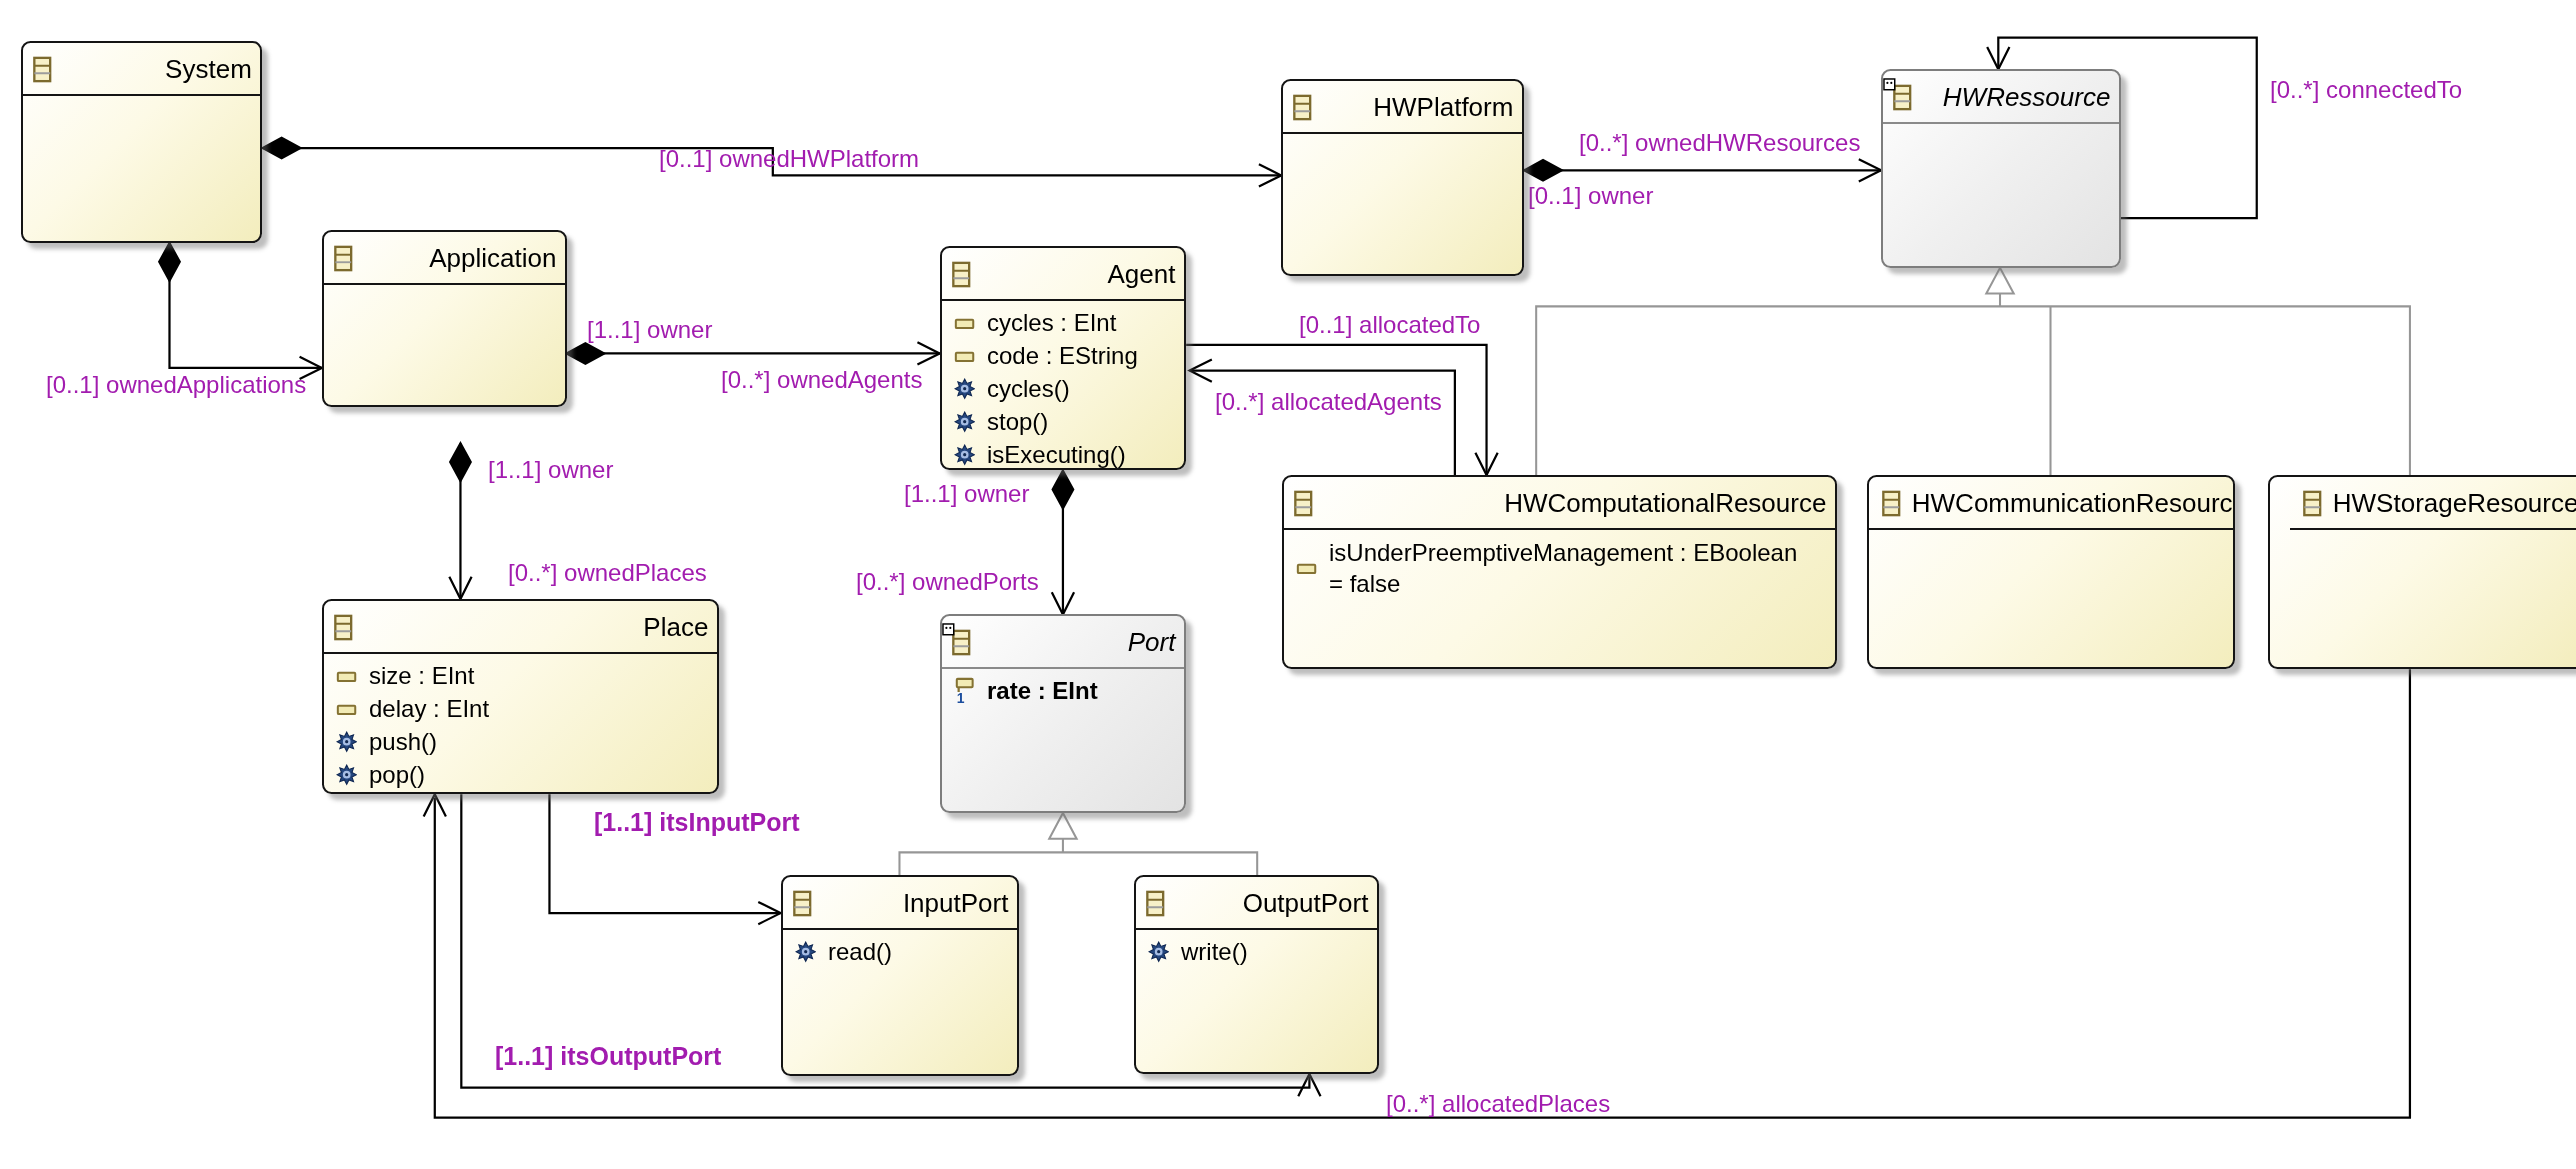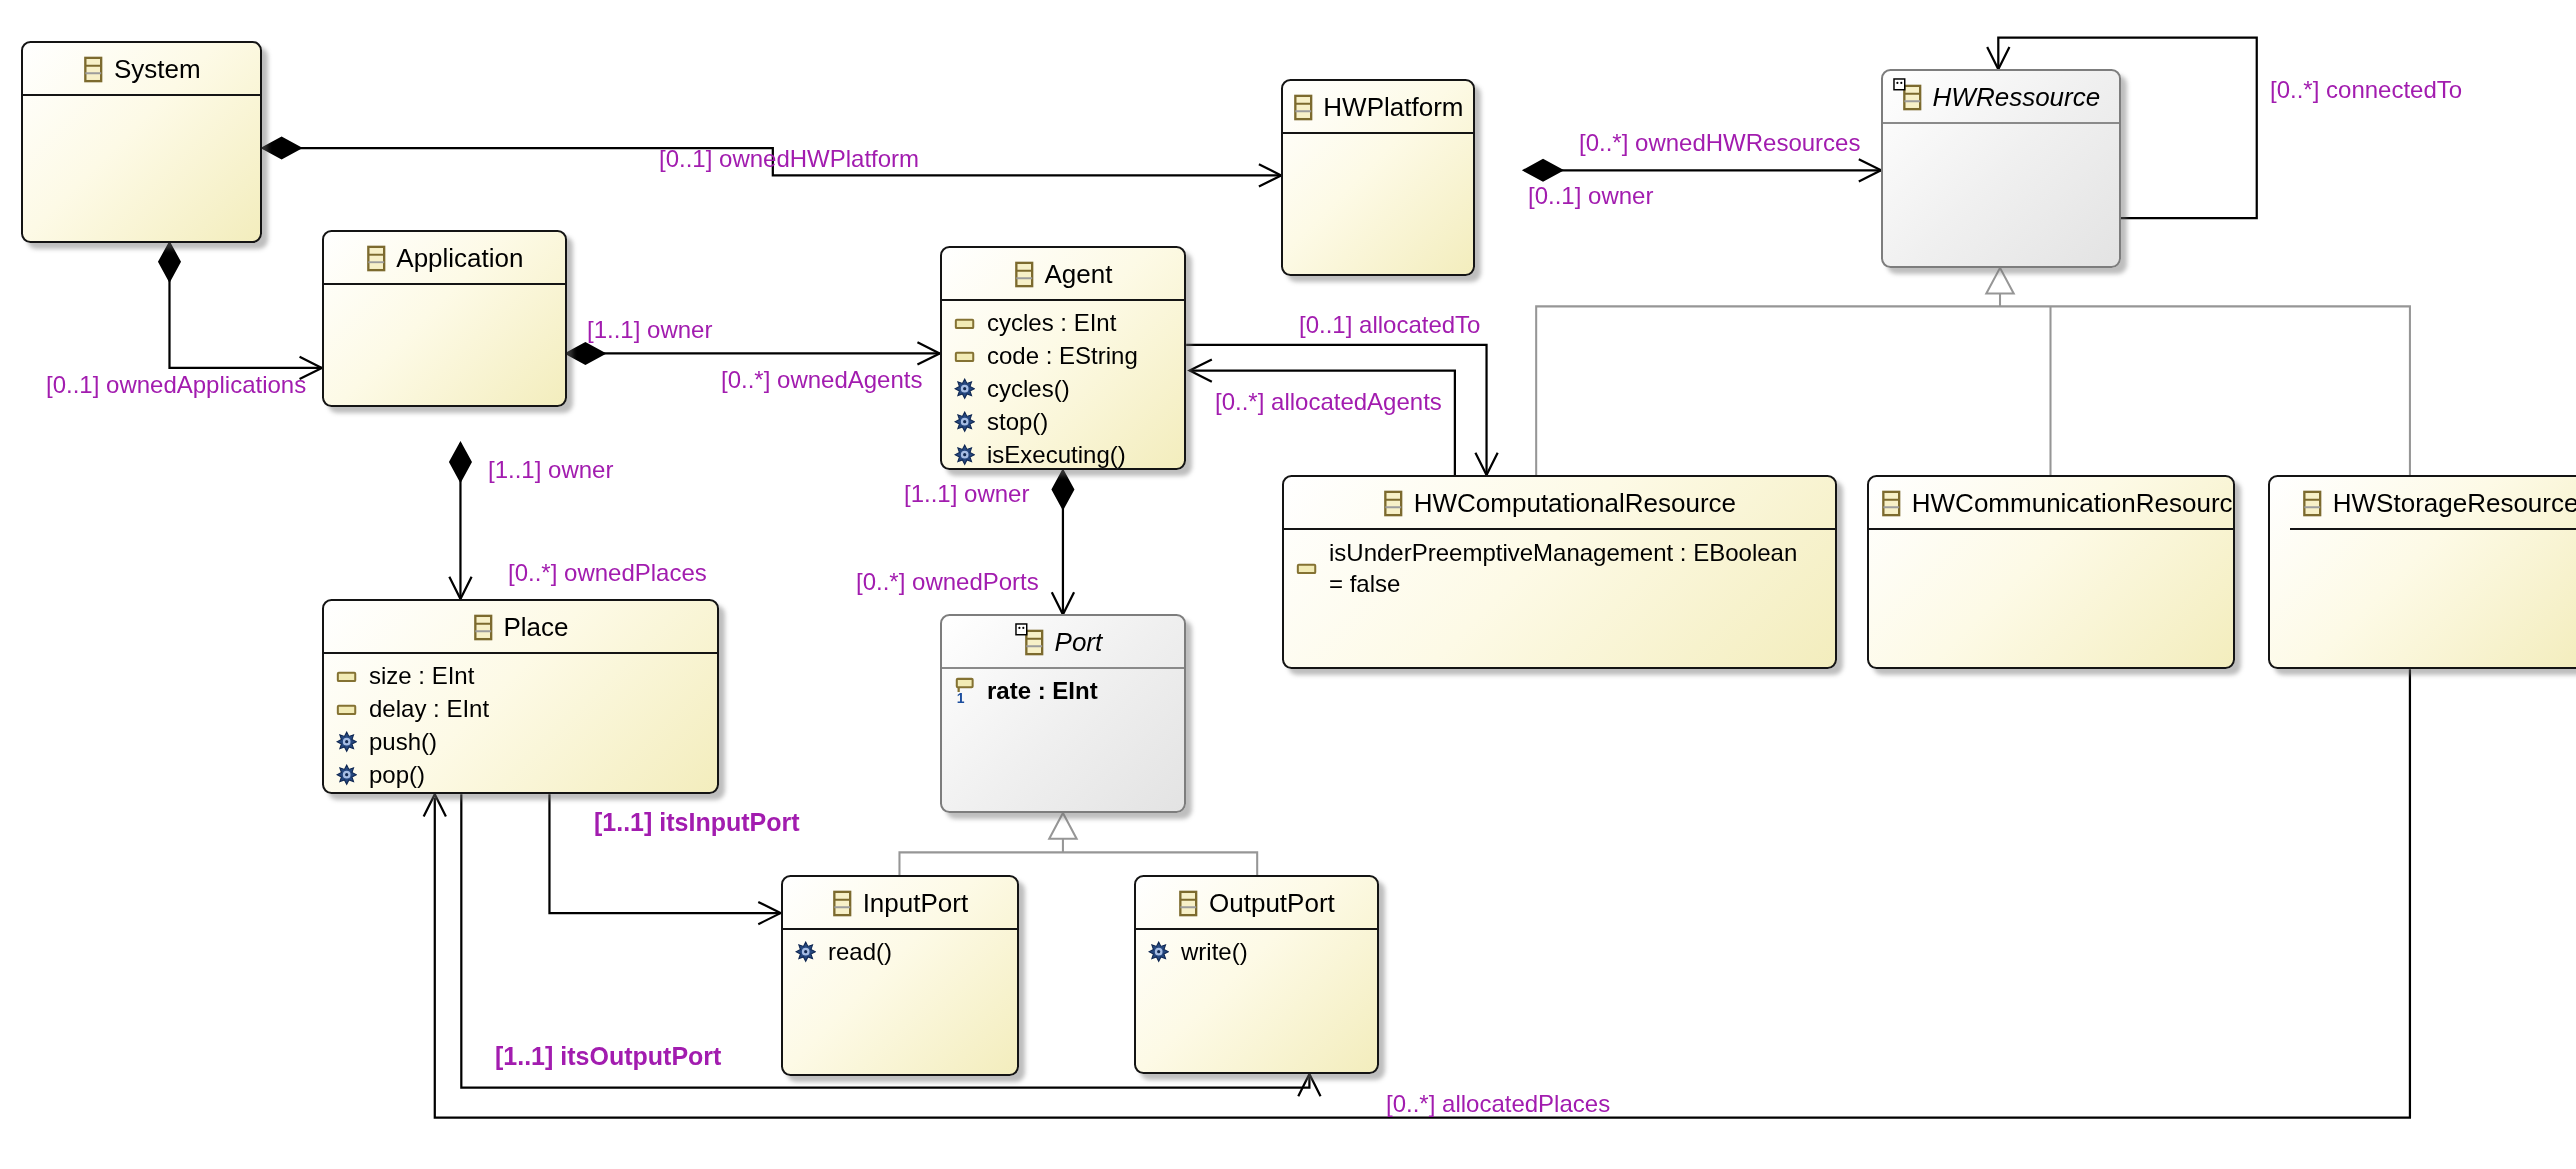--- a/index.html
+++ b/index.html
@@ -32,39 +32,39 @@
     position:absolute;box-sizing:border-box;
     border:2.6px solid #141414;border-radius:9.4px;
     background:linear-gradient(135deg,#ffffff 0%,#fdfae6 45%,#f3edbd 100%);
     box-shadow:6px 6px 4.3px rgba(110,110,110,0.45);
     overflow:hidden;
   }
   .cls.abstract{
     border-color:#7d7d7d;
     background:linear-gradient(135deg,#ffffff 0%,#f0f0f0 50%,#e3e3e3 100%);
   }
-  .hdr{display:flex;align-items:center;justify-content:center;gap:10.3px;
+  .hdr{display:flex;align-items:center;justify-content:space-between;gap:10.3px;
        height:49px;border-bottom:2.6px solid #141414;padding:1.7px 8.6px 0 8.6px;}
   .cls.abstract .hdr{border-bottom-color:#8a8a8a;}
   .hdr.left{justify-content:flex-start;padding-left:12px;}
   .title{font-size:26px;white-space:nowrap;}
   .cls.abstract .title{font-style:italic;}
   .body{padding:6px 3.4px 0 12px;}
   .row{display:flex;align-items:center;gap:11px;height:33px;font-size:24px;white-space:nowrap;}
   .row.two{height:65px;}
   .row.bold{font-weight:bold;}
   .texts{display:flex;flex-direction:column;line-height:31px;}
   .cicon{position:relative;display:inline-flex;width:20.5px;height:27px;flex:0 0 auto;}
   .cicon svg.main{width:20.5px;height:27px;}
   .cicon svg.deco{position:absolute;left:-8.6px;top:-6px;width:13.7px;height:13.7px;}
   .micon{display:inline-flex;width:22px;flex:0 0 auto;}
   #system{left:21.4px;top:41px;width:241px;height:202px;}
   #application{left:322px;top:230px;width:245px;height:177px;}
   #agent{left:940px;top:246px;width:246px;height:224px;}
-  #hwPlatform{left:1281px;top:79px;width:194px;height:197px;}
+  #hwPlatform{left:1281px;top:79px;width:243px;height:197px;}
   #hwRessource{left:1881px;top:69px;width:240px;height:199px;}
   #hwComputationalResource{left:1282px;top:475px;width:555px;height:194px;}
   #hwCommunicationResource{left:1867px;top:475px;width:368px;height:194px;}
   #hwStorageResource{left:2268px;top:475px;width:318px;height:194px;padding-left:20px;}
   #place{left:322px;top:599px;width:397px;height:195px;}
   #port{left:940px;top:614px;width:246px;height:199px;}
   #inputPort{left:781px;top:875px;width:238px;height:201px;}
   #outputPort{left:1134px;top:875px;width:245px;height:199px;}
 </style>
 </head>

